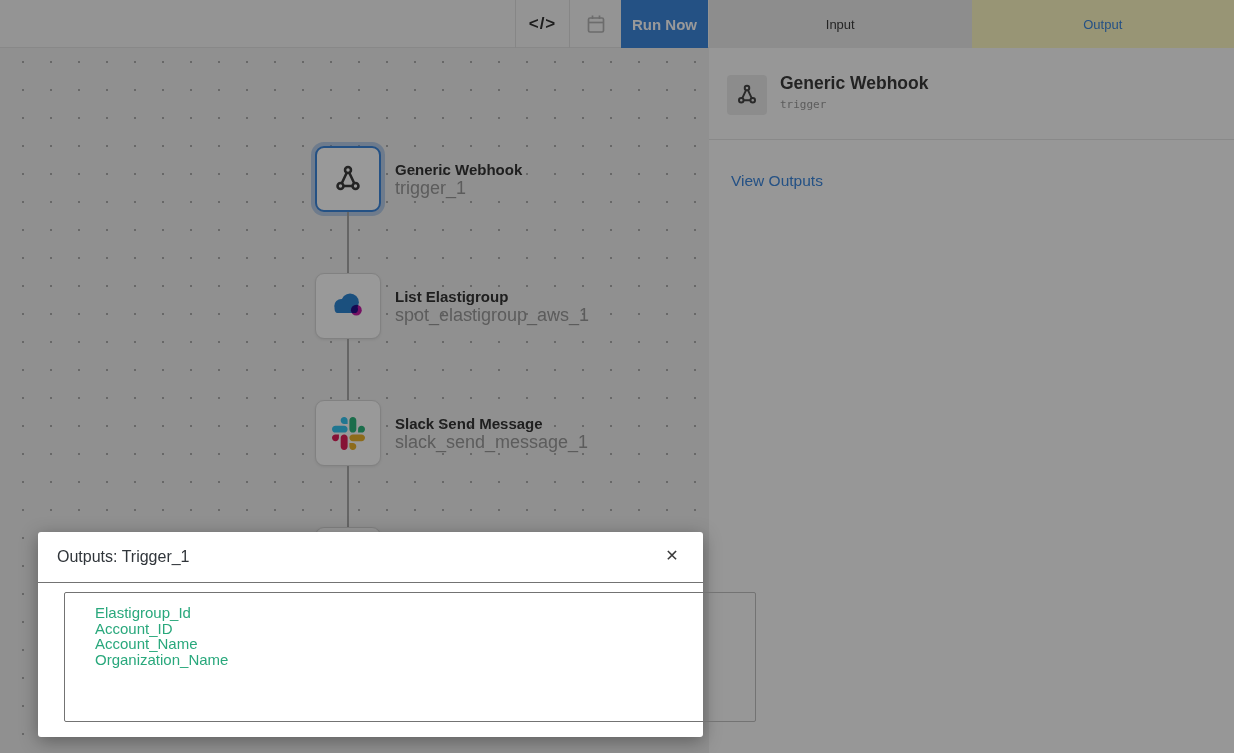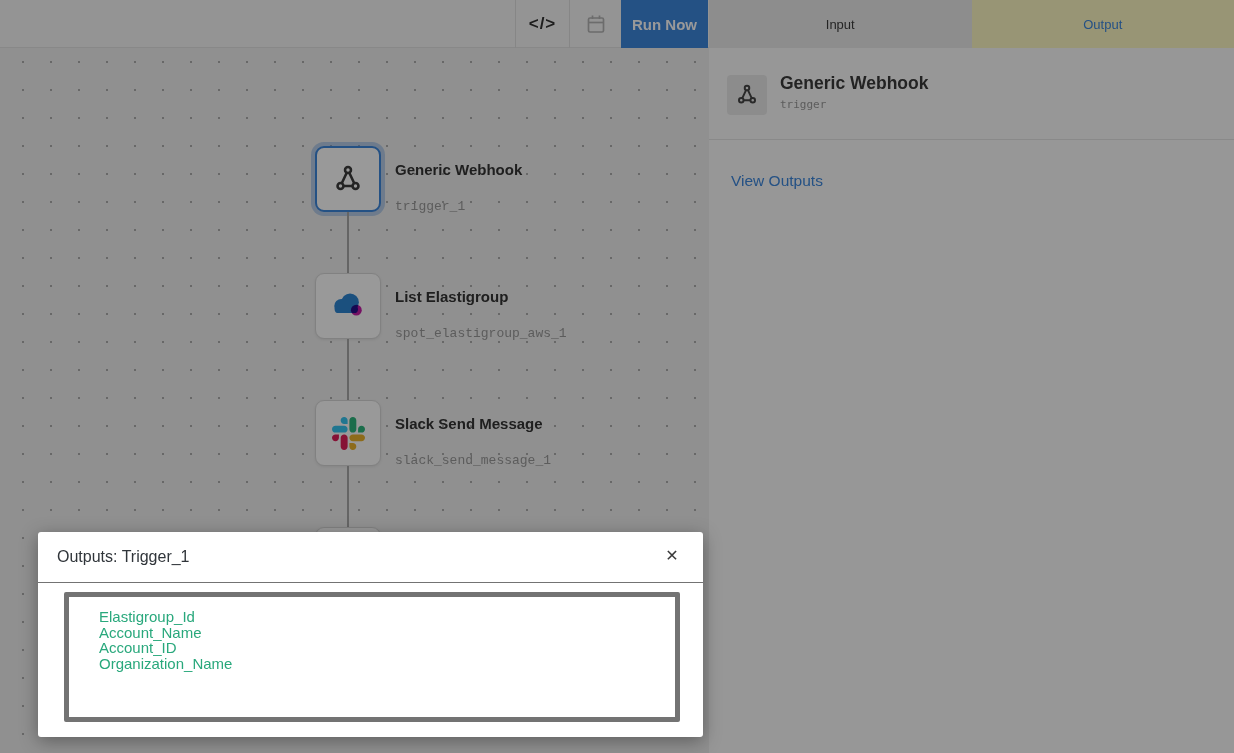--- a/index.html
+++ b/index.html
@@ -30,21 +30,21 @@
   .canvas { position:absolute; left:0; top:48px; width:709px; height:705px; background:#f0f0f0;
             background-image:radial-gradient(circle, #aeaeae 1.1px, transparent 1.3px);
             background-size:28px 28px; background-position:9px 0; }
   .node { position:absolute; width:66px; height:66px; background:#fff; border:1px solid #d8d8d8;
           border-radius:9px; display:flex; align-items:center; justify-content:center;
           box-shadow:0 1px 3px rgba(0,0,0,0.08); cursor:pointer; }
   .node.selected { border:2px solid #3d87dd; box-shadow:0 0 0 4px rgba(61,135,221,0.32); }
   .connector { position:absolute; width:2px; background:#a8a8a8; }
   .node-label { position:absolute; left:395px; cursor:default; }
   .node-title { font-size:15px; font-weight:600; color:#343434; line-height:19px; }
-  .node-id { font-family:Liberation Mono, monospace; font-size:13px; color:#9a9a9a; line-height:19px;margin-top:18px; }
+  .node-id { font-family:Liberation Sans, sans-serif; font-size:18px; color:#9a9a9a; line-height:19px; }
 
   
   .panel { position:absolute; left:709px; top:48px; width:525px; height:705px; background:#fcfcfc; }
   .panel-iconbox { position:absolute; left:18px; top:27px; width:40px; height:40px;
                    background:#e9e9e9; border-radius:4px; display:flex; align-items:center; justify-content:center; }
   .panel-title { position:absolute; left:71px; top:25px; font-size:17.5px; font-weight:700; color:#3b3b3b; }
   .panel-sub { position:absolute; left:71px; top:50px; font-family:"DejaVu Sans Mono", monospace;
                font-size:11px; color:#9a9a9a; }
   .panel-divider { position:absolute; left:0; top:91px; width:525px; height:1px; background:#e4e4e4; }
   .view-outputs { position:absolute; left:22px; top:124px; font-size:15.5px; color:#3d87dd;
@@ -57,21 +57,21 @@
   
   .modal { position:absolute; left:38px; top:532px; width:665px; height:205px; background:#fff;
            border-radius:3px; box-shadow:0 4px 18px rgba(0,0,0,0.35); z-index:60; }
   .modal-header { position:relative; height:51px; display:flex; align-items:center;
                   padding:0 19px; border-bottom:1px solid #737373; }
   .modal-title { font-size:16px; font-weight:500; color:#30353a; }
   .modal-close { position:absolute; right:16px; top:8px; width:30px; height:30px; border:none;
                  background:transparent; font-size:16px; color:#3a3a3a; cursor:pointer;
                  display:flex; align-items:center; justify-content:center; }
   .modal-body { padding:9px 24px 15px 26px; }
-  .outputs-box { width:616px; height:130px; border:5px solid #737373; border-radius:2px;
+  .outputs-box { width:692px; height:130px; border:1px solid #737373; border-radius:2px;
                  padding:12px 0 0 30px; overflow:hidden; }
   .output-link { display:block; font-size:15px; line-height:15.6px; color:#29a87c;
                  text-decoration:none; cursor:pointer; }
 
   svg { display:block; }
 </style>
 </head>
 <body>
 
 <div class="app">
@@ -180,20 +180,20 @@
   <div class="modal">
     <div class="modal-header">
       <span class="modal-title">Outputs: Trigger_1</span>
       <button class="modal-close">
         <span>✕</span>
       </button>
     </div>
     <div class="modal-body">
       <div class="outputs-box">
         <a class="output-link">Elastigroup_Id</a>
+        <a class="output-link">Account_ID</a>
         <a class="output-link">Account_Name</a>
-        <a class="output-link">Account_ID</a>
         <a class="output-link">Organization_Name</a>
       </div>
     </div>
   </div>
 
 </div>
 
 </body></html>

